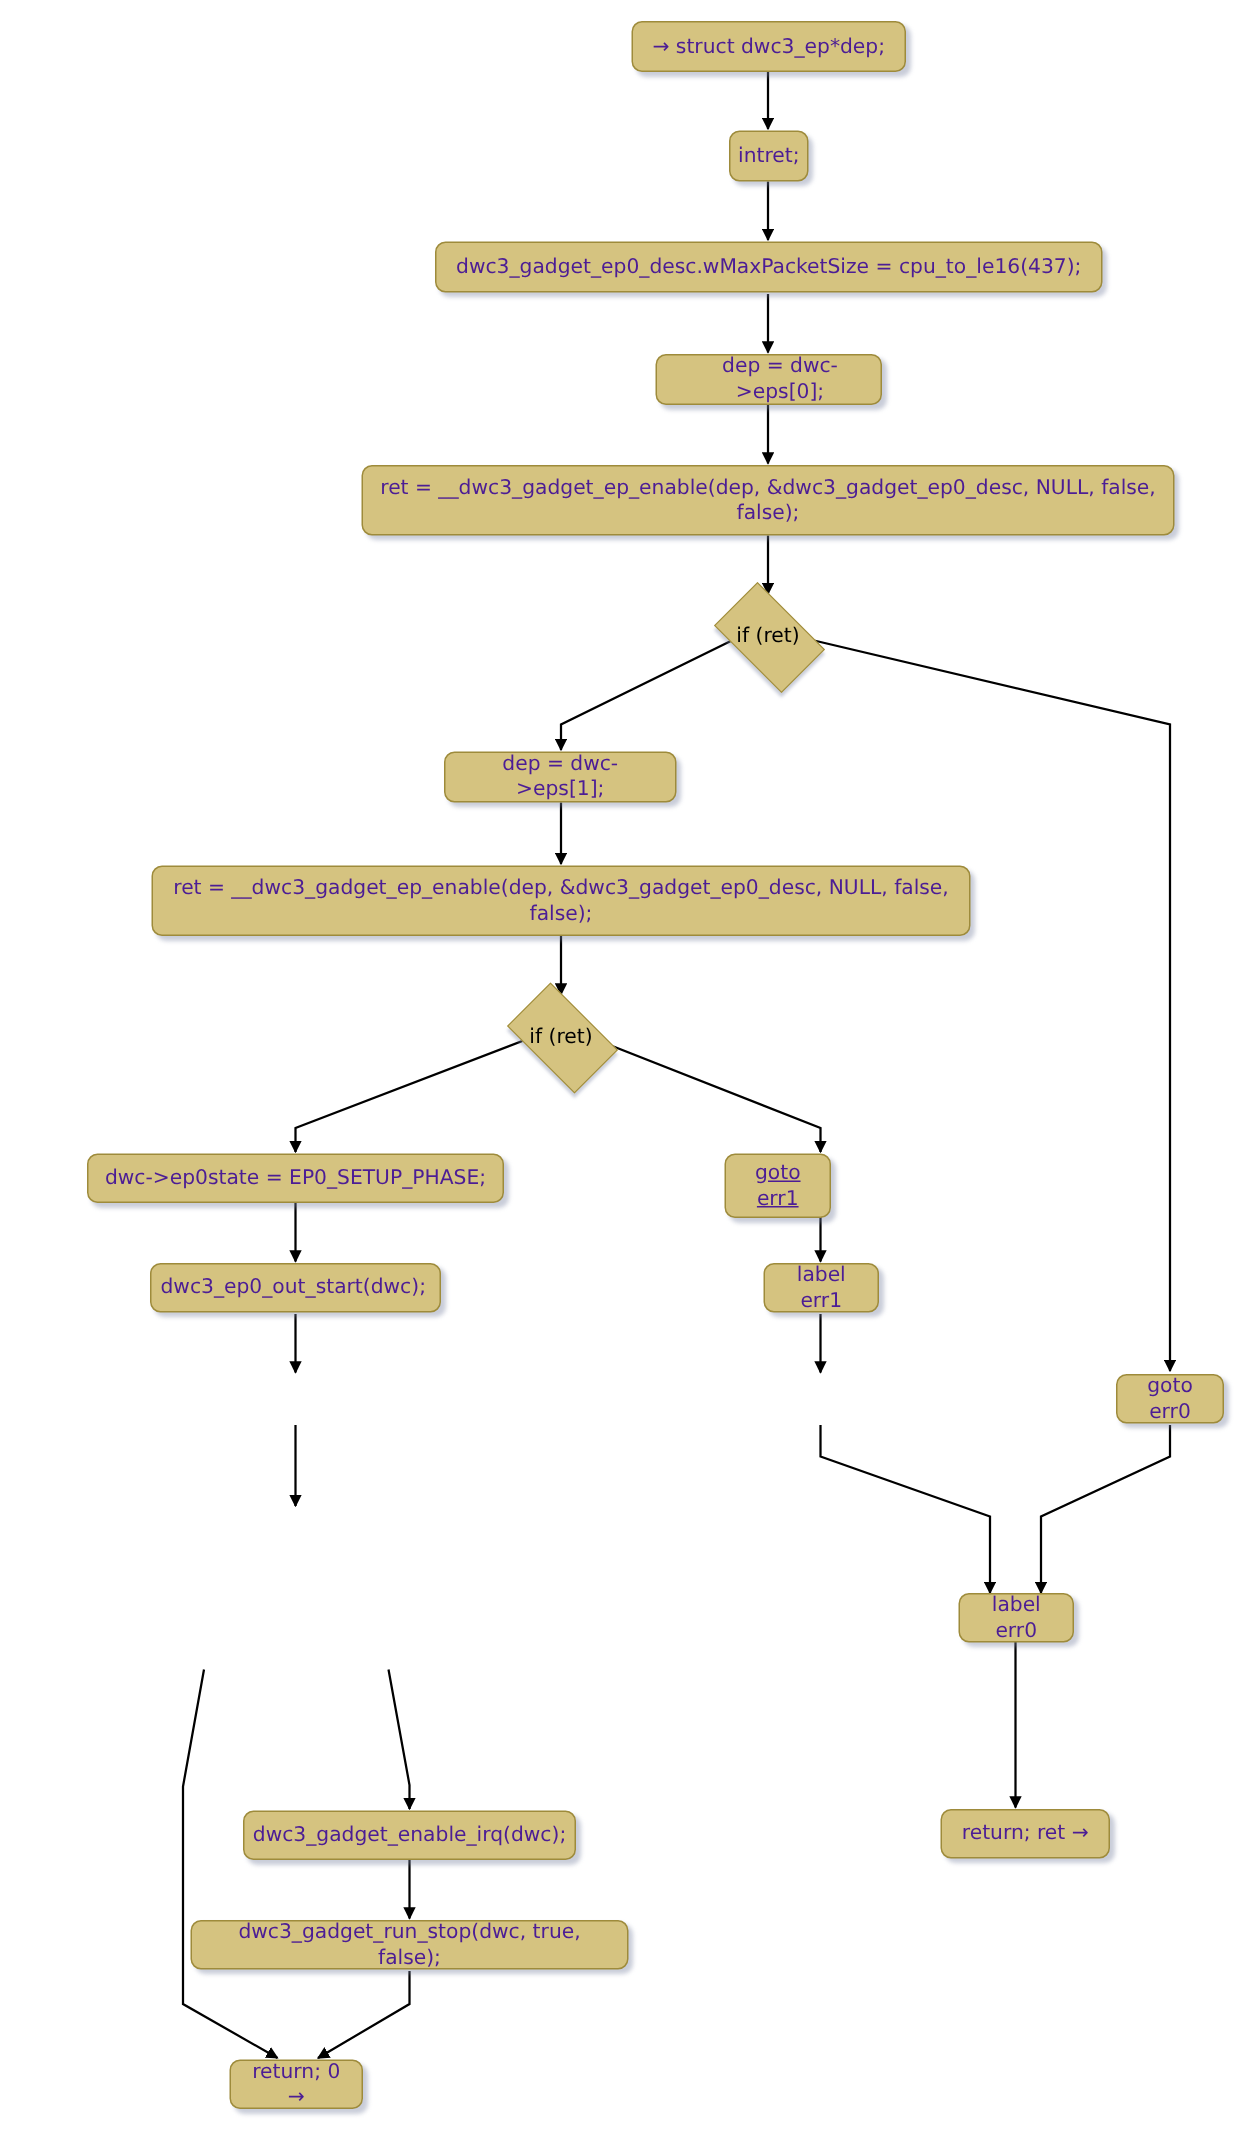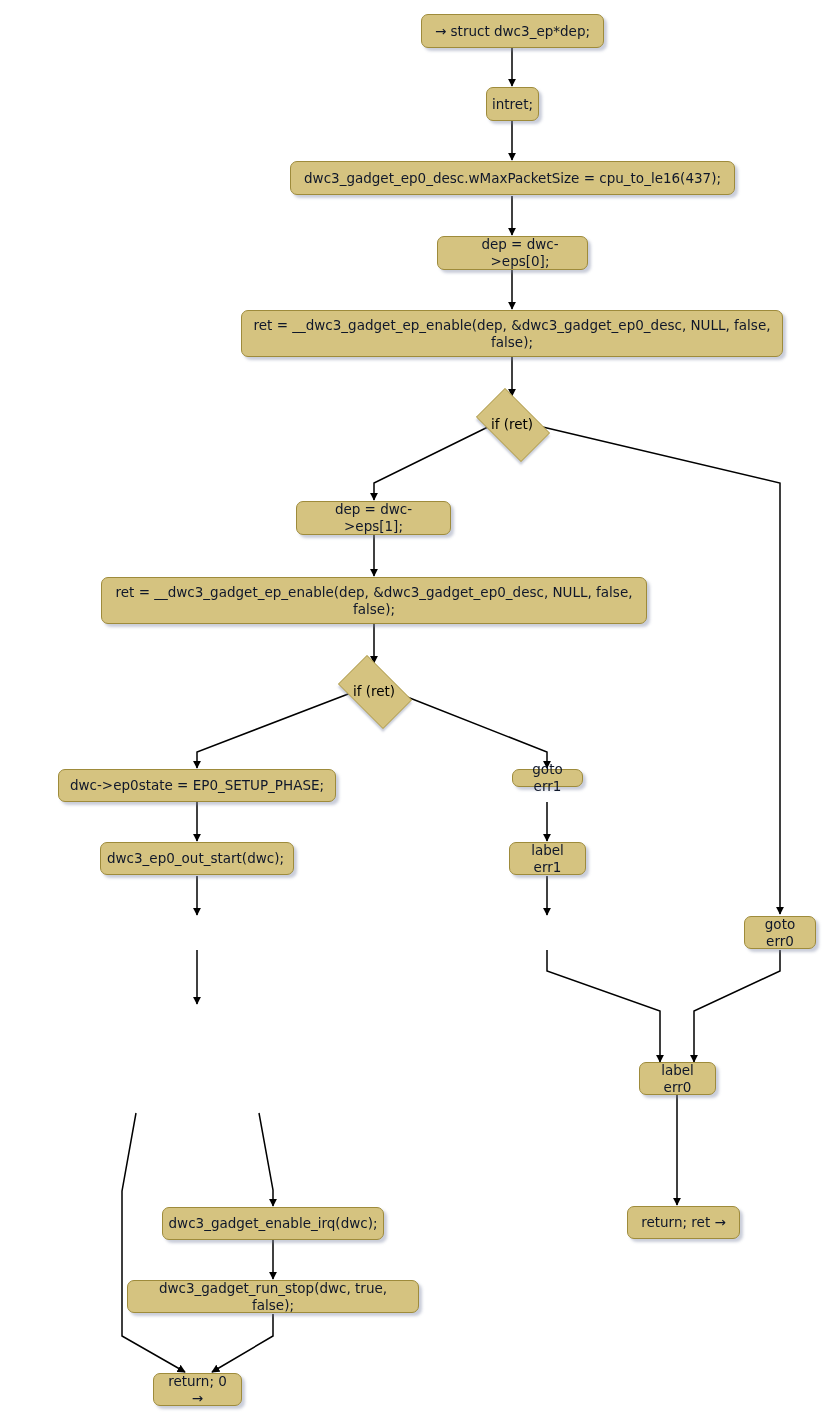--- a/index.html
+++ b/index.html
@@ -25,21 +25,21 @@
     height: 1423px;
     pointer-events: none;
   }
   .node {
     position: absolute;
     box-sizing: border-box;
     display: flex;
     align-items: center;
     justify-content: center;
     text-align: center;
-    color: #0f172a;
+    color: #4c1d95;
     font-size: 13.5px;
     line-height: 17px;
     white-space: pre-line;
     z-index: 2;
   }
   .proc {
     background: #d5c380;
     border: 1.3px solid #9e8b3b;
     border-radius: 7px;
     box-shadow: 3px 3px 3px rgba(120,130,160,0.40);
@@ -180,21 +180,21 @@
 
   <div class="node proc" style="left:58px; top:769px; width:278px; height:33px;">
     <span>dwc-&gt;ep0state = EP0_SETUP_PHASE;</span>
   </div>
 
   <div class="node proc" style="left:100px; top:842px; width:194px; height:33px;justify-content:flex-end;">
     <span>dwc3_ep0_out_start(dwc);</span>
   </div>
 
 
-  <div class="node proc" style="left:512px; top:769px; width:71px; height:18px;">
+  <div class="node proc" style="left:483px; top:769px; width:71px; height:43px;text-decoration:underline;">
     <span>goto err1</span>
   </div>
 
   <div class="node proc" style="left:509px; top:842px; width:77px; height:33px;">
     <span>label err1</span>
   </div>
 
 
   <div class="node proc" style="left:744px; top:916px; width:72px; height:33px;">
     <span>goto err0</span>

